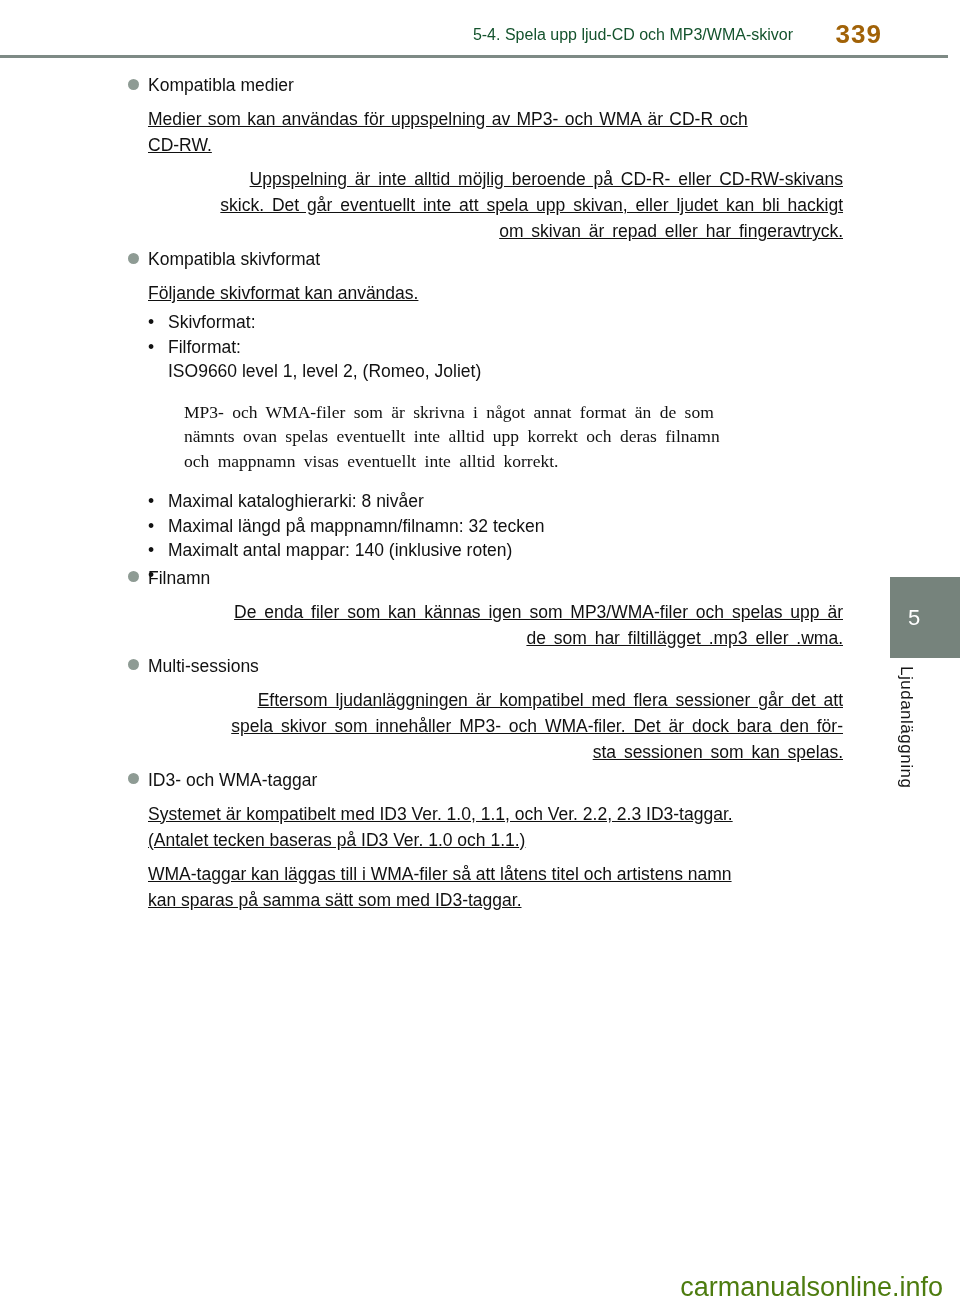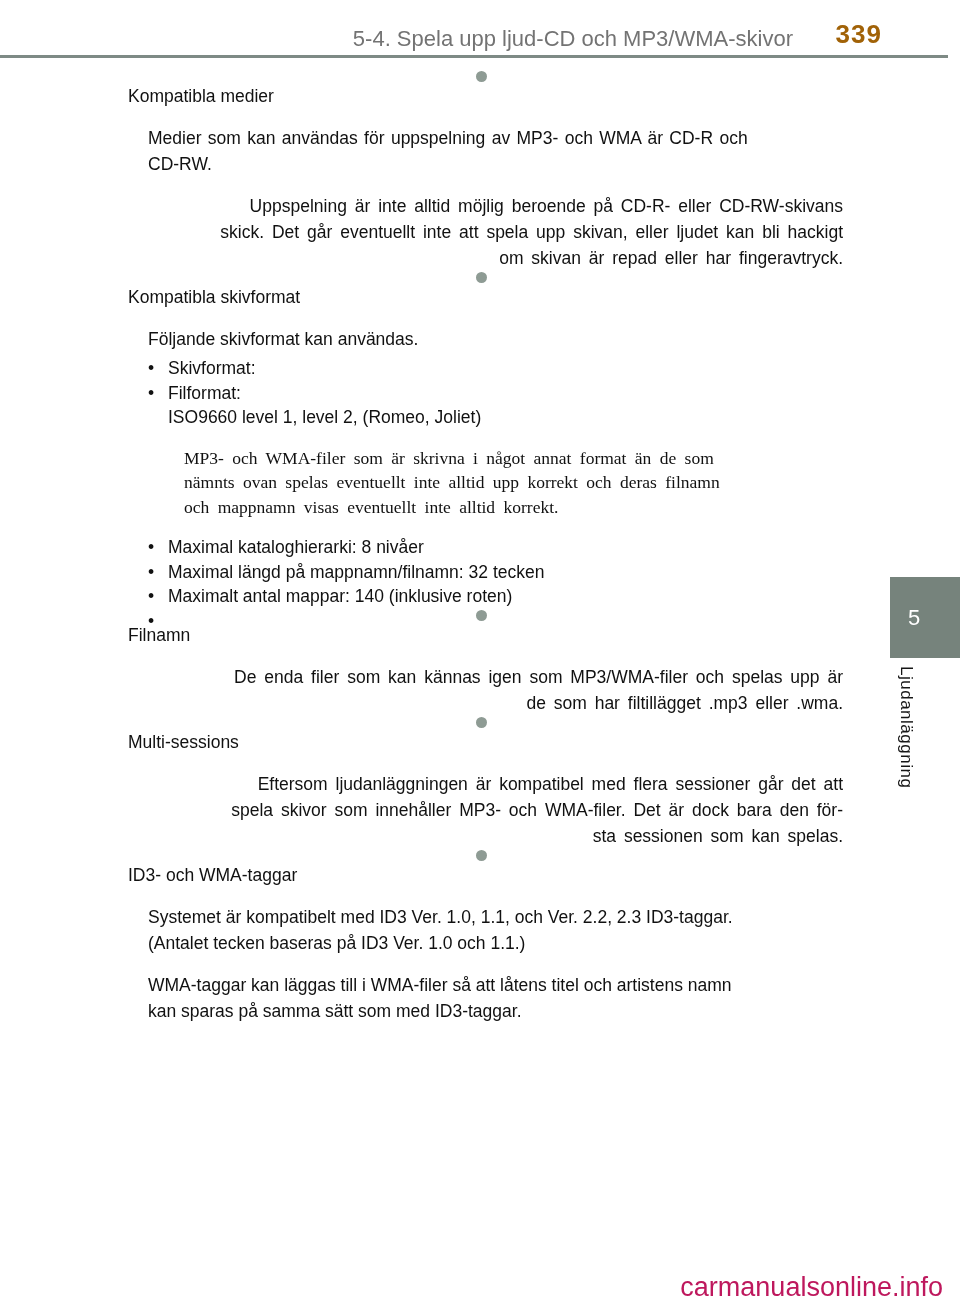--- a/index.html
+++ b/index.html
@@ -4,48 +4,48 @@
 <style>
   html,body{margin:0;padding:0;}
   body{
     width:960px;height:1307px;position:relative;background:#ffffff;
     font-family:"Liberation Sans","DejaVu Sans",sans-serif;
     color:#111;overflow:hidden;
   }
   
   .header-title{
     position:absolute;top:26px;right:167px;
-    font-size:22px;color:#737373;white-space:nowrap;
+    font-size:16px;color:#14532d;white-space:nowrap;
   }
   .page-number{
     position:absolute;top:19px;right:78px;
     font-size:26px;font-weight:bold;letter-spacing:1px;color:#a16207;
   }
   .header-rule{
     position:absolute;top:55px;left:0;width:948px;height:3px;
     background:#7e8a85;
   }
   
   .content{
     position:absolute;left:128px;top:58px;width:715px;
     padding-top:14px;font-size:17.5px;line-height:26px;
   }
   .section{margin:0;}
   .section-title{
     display:flex;align-items:baseline;
-    margin:2px 0 5px 0;white-space:nowrap;flex-direction:column;
+    margin:2px 0 5px 0;white-space:nowrap;
   }
   .section-title:first-child{margin-top:0;}
   .bullet-circle{
     flex:0 0 auto;width:11px;height:11px;border-radius:50%;
     background:#8e9b94;margin-right:9px;position:relative;top:-1px;
     align-self:center;
   }
   .para{
-    margin:16px 0 2px 0;padding-left:20px;white-space:pre-line;
+    margin:8px 0 2px 0;padding-left:20px;white-space:pre-line;text-decoration:underline;
   }
   .ws1{word-spacing:1.5px;}
   .ws3{word-spacing:3px;text-align:right;}
   .ws4{word-spacing:4px;}
   
   .sublist{margin:4px 0 2px 0;padding:0;list-style:none;line-height:24.5px;}
   .sublist li{position:relative;padding-left:40px;margin:0;}
   .dot{
     position:absolute;left:20px;top:0;font-size:17.5px;color:#111;
   }
@@ -61,21 +61,21 @@
   }
   .chapter-tab span{margin-left:18px;}
   .chapter-label{
     position:absolute;left:896px;top:666px;height:150px;
     writing-mode:vertical-rl;font-size:17px;color:#161616;
     letter-spacing:0.5px;white-space:nowrap;
   }
   
   .watermark{
     position:absolute;right:17px;top:1272px;
-    font-size:27px;color:#be185d;white-space:nowrap;
+    font-size:27px;color:#4d7c0f;white-space:nowrap;
   }
 </style>
 </head>
 <body>
 
 <div class="header-title">5-4. Spela upp ljud-CD och MP3/WMA-skivor</div>
 <div class="page-number">339</div>
 <div class="header-rule"></div>
 
 <div class="content">

